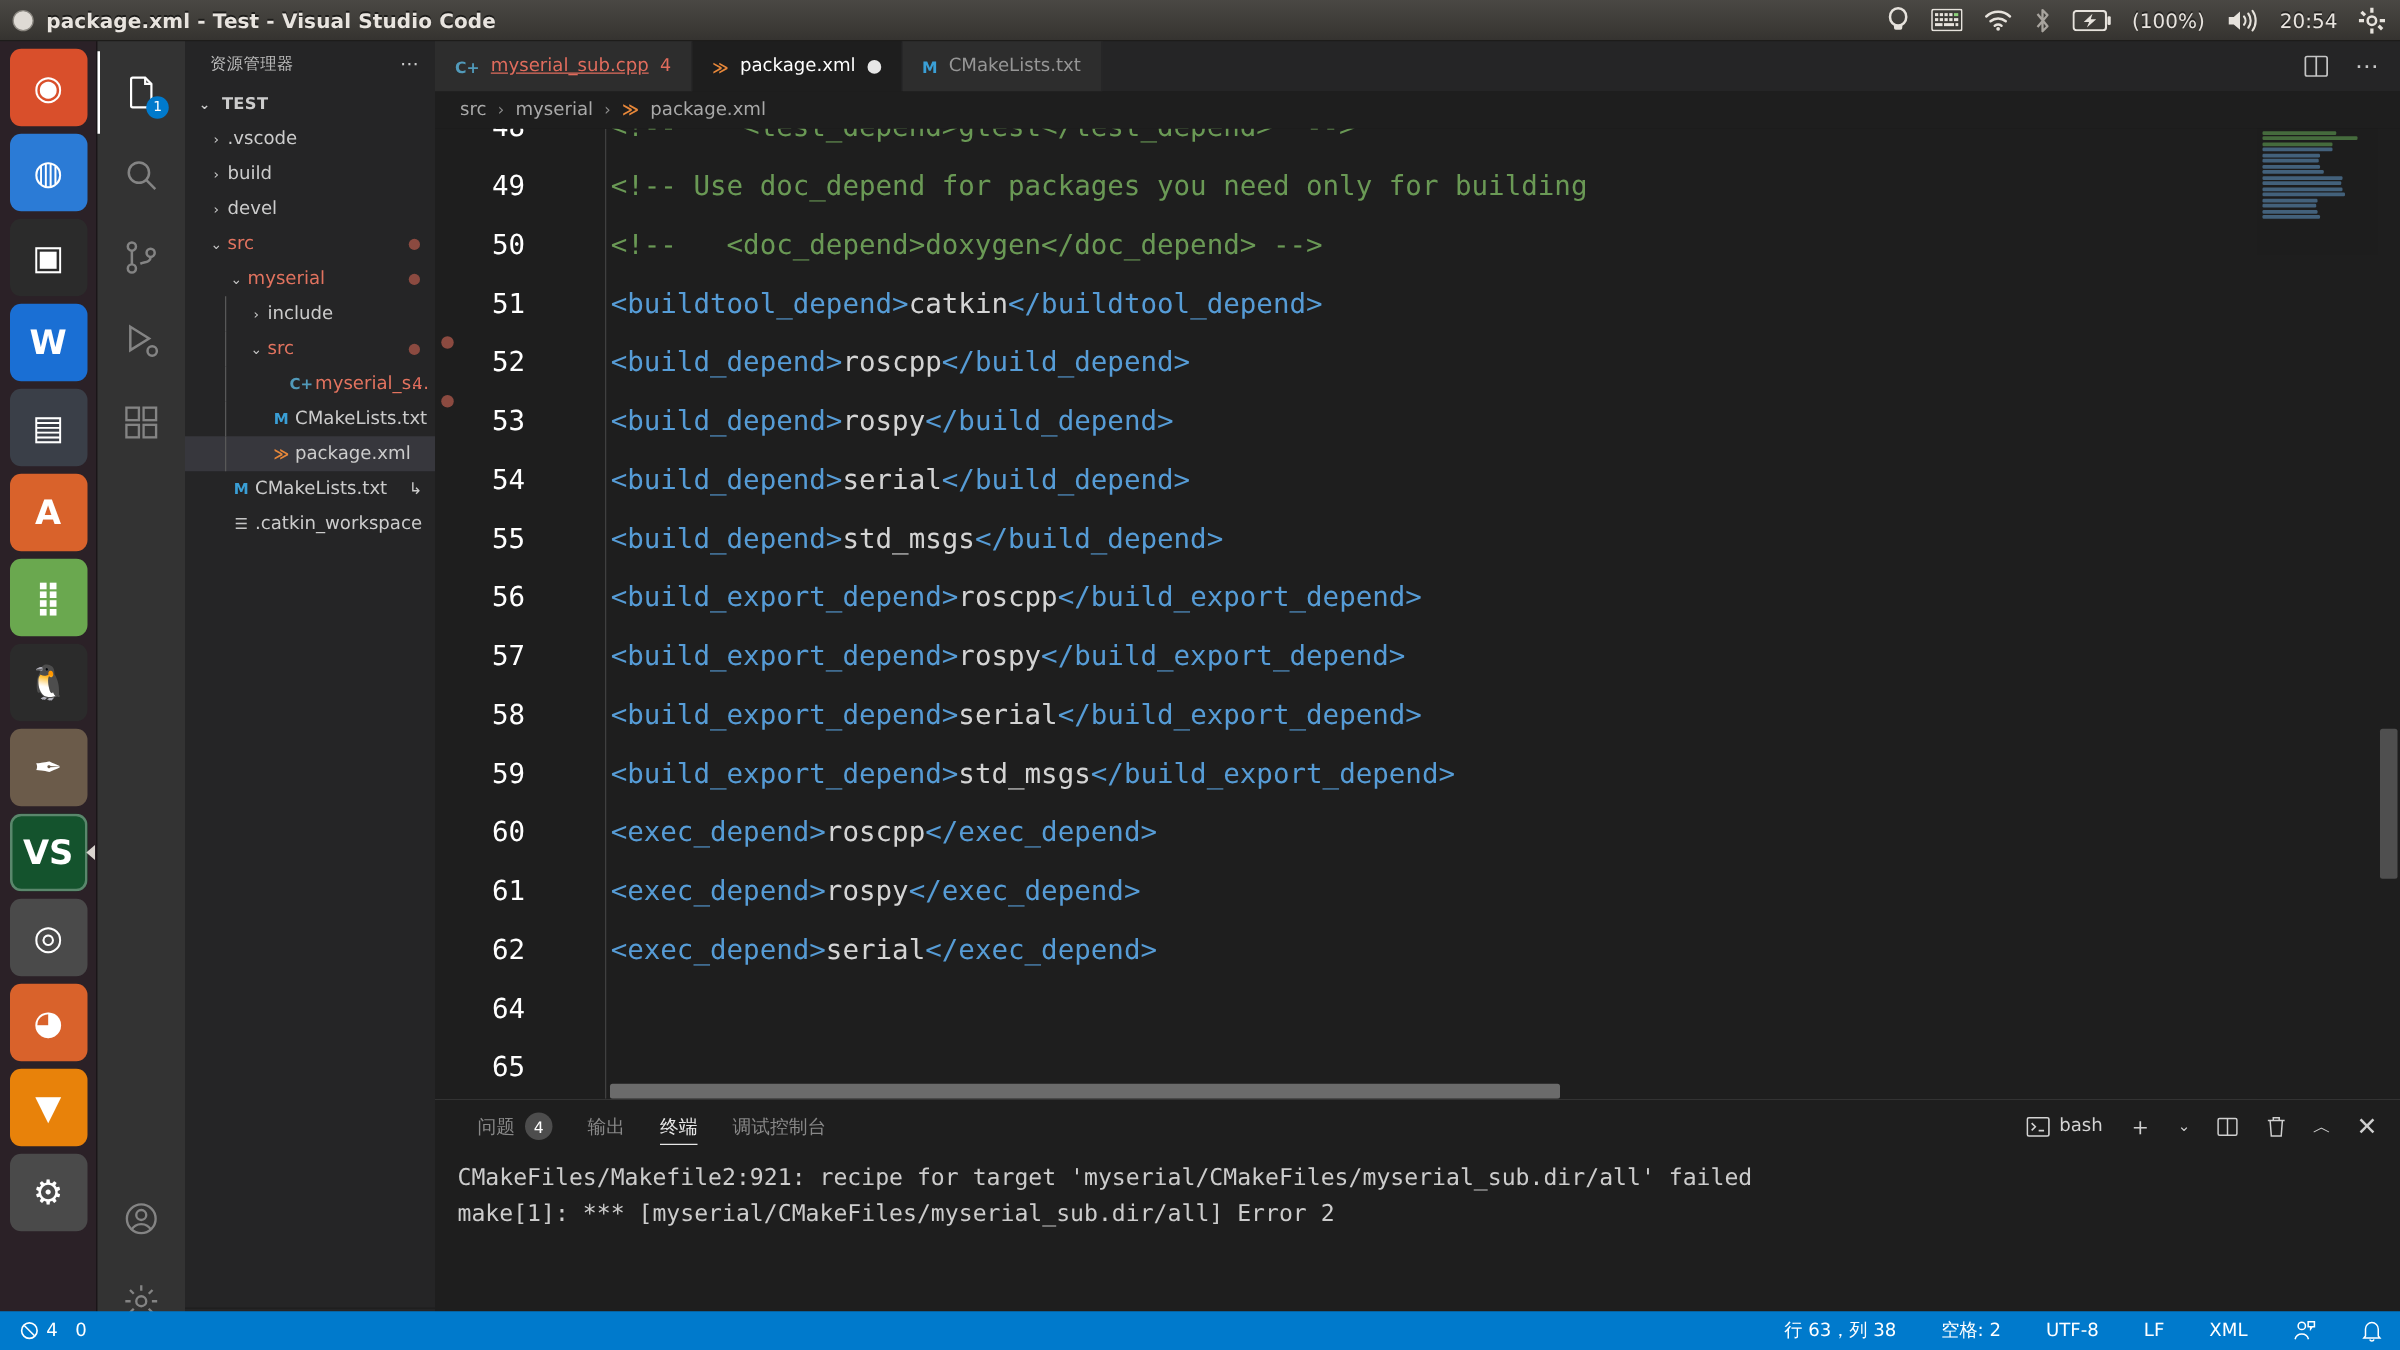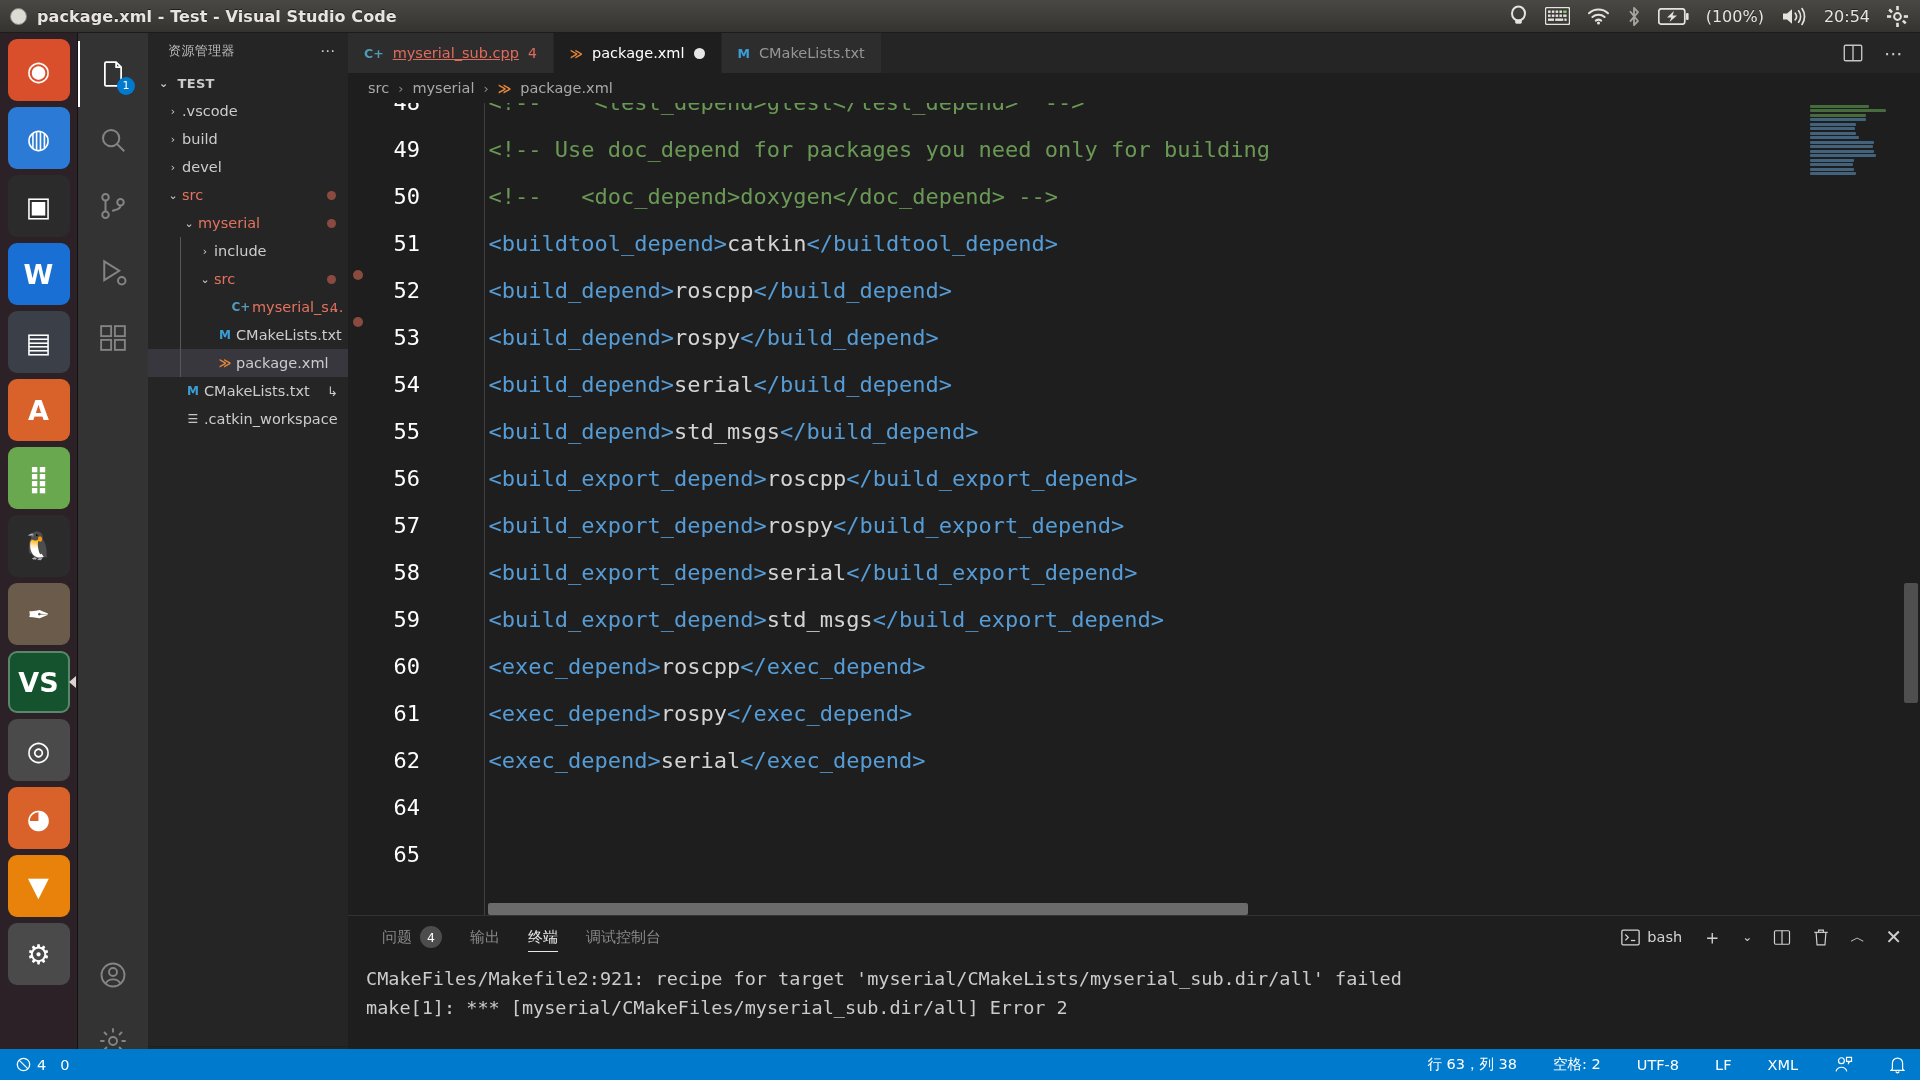--- a/index.html
+++ b/index.html
@@ -181,21 +181,21 @@
   .mm-line { height:3px; margin:1.5px 4px; border-radius:1px; }
   .editor-scroll-v {
     position:absolute; right:0; top:0; width:18px; bottom:0; background:transparent;
   }
   .editor-scroll-v .thumb { position:absolute; right:2px; top:480px; width:14px; height:120px; background:#4f4f4f; border-radius:2px; }
   .editor-scroll-h {
     position:absolute; left:140px; bottom:0; height:12px; width:760px; background:#6b6b6b; border-radius:2px;
   }
 
   
-  .panel { height:165px; background:#1e1e1e; border-top:1px solid #333; display:flex; flex-direction:column; }
+  .panel { height:201px; background:#1e1e1e; border-top:1px solid #333; display:flex; flex-direction:column; }
   .panel-tabs { height:42px; display:flex; align-items:center; padding-left:20px; gap:0; }
   .ptab {
     color:#888888; font-size:15px; padding:0 14px; display:flex; align-items:center; gap:8px;
     height:42px; position:relative;
   }
   .ptab.active { color:#e7e7e7; }
   .ptab.active::after { content:''; position:absolute; left:14px; right:14px; bottom:6px; height:1px; background:#e7e7e7; }
   .ptab .pbadge {
     min-width:22px; height:22px; border-radius:11px; background:#4d4d4d; color:#fff;
     font-size:12.5px; display:flex; align-items:center; justify-content:center; padding:0 6px;
@@ -711,21 +711,21 @@
               <svg width="18" height="19" viewBox="0 0 22 24" fill="none" stroke="currentColor" stroke-width="1.5">
                   <path d="M2.5 5.5h17"></path>
                   <path d="M4.8 5.5 6 21.2h10L17.2 5.5"></path>
                   <path d="M8 5.5V2.8h6v2.7"></path>
                 </svg>
             </span>
             <span style="font-size:15px;">︿</span>
             <span style="font-size:20px;">✕</span>
           </div>
         </div>
-        <div class="term-body" id="term"><div>CMakeFiles/Makefile2:921: recipe for target 'myserial/CMakeLists/myserial_sub.dir/all' failed</div><div>make[1]: *** [myserial/CMakeFiles/myserial_sub.dir/all] Error 2</div></div>
+        <div class="term-body" id="term"><div>CMakeFiles/Makefile2:921: recipe for target 'myserial/CMakeFiles/myserial_sub.dir/all' failed</div><div>make[1]: *** [myserial/CMakeFiles/myserial_sub.dir/all] Error 2</div></div>
       </div>
     </div>
 
     <div class="statusbar">
       <div class="sb-left">
         <span class="sb-item">
           <svg width="15" height="15" viewBox="0 0 16 16" fill="none" stroke="#fff" stroke-width="1.4">
               <circle cx="8" cy="8" r="6.6"></circle>
               <path d="M3.6 3.6 12.4 12.4"></path>
             </svg>

